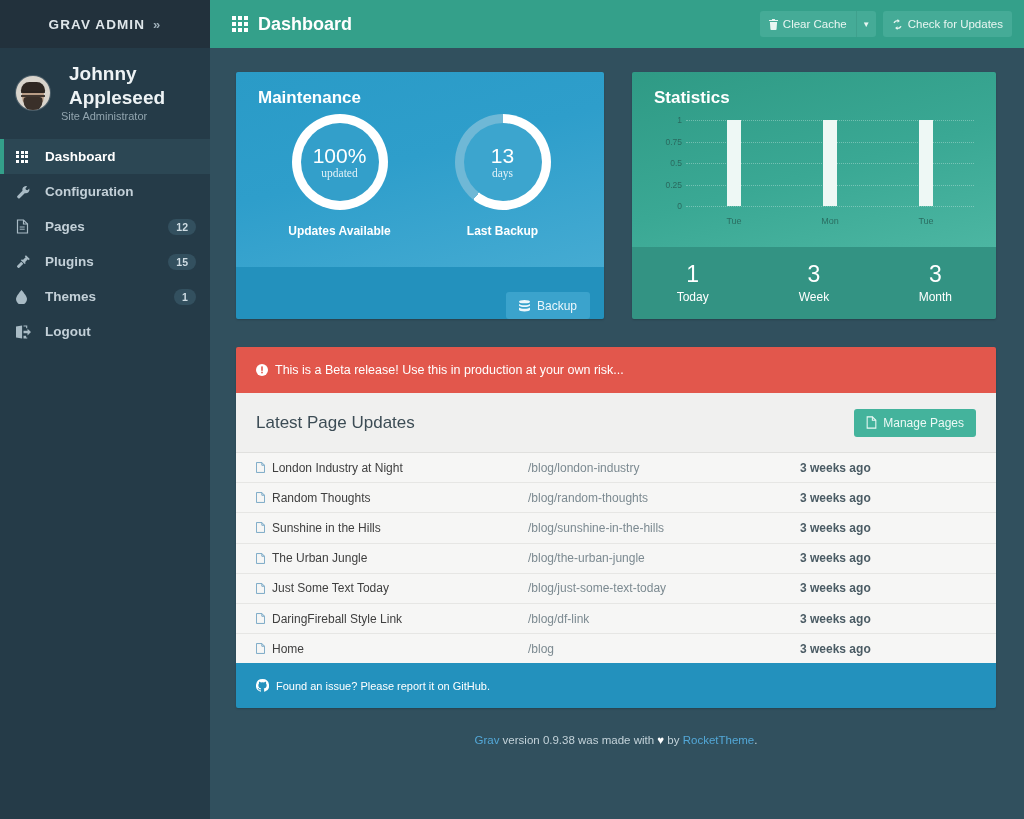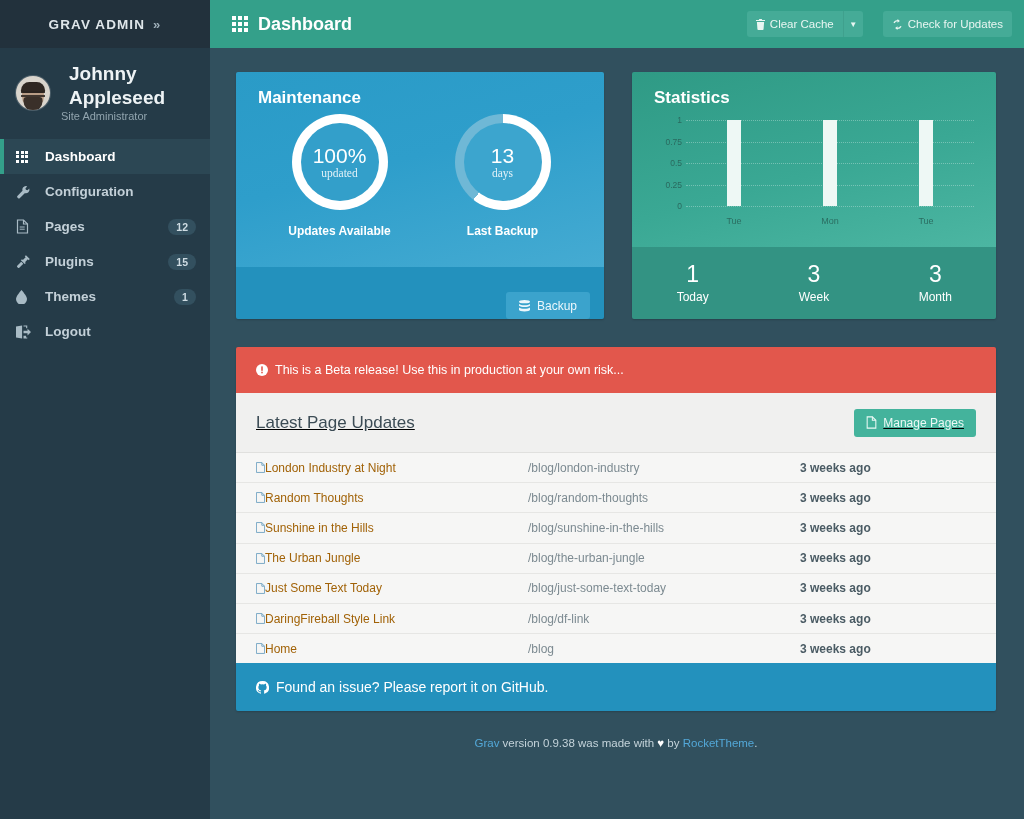--- a/index.html
+++ b/index.html
@@ -98,21 +98,21 @@
     height: 48px; flex: 0 0 48px; background: #34a08a;
     display: flex; align-items: center; padding: 0 12px 0 22px;
   }
   .topbar-title {
     display: flex; align-items: center; gap: 10px;
     color: #fff; font-size: 18px; font-weight: 700;
   }
   .topbar-grid { display: grid; grid-template-columns: repeat(3, 4px);
     grid-template-rows: repeat(3, 4px); gap: 2px; }
   .topbar-grid i { background: #fff; width: 4px; height: 4px; display: block; }
-  .topbar-actions { margin-left: auto; display: flex; align-items: center; gap: 20px; }
+  .topbar-actions { margin-left: auto; display: flex; align-items: center; gap: 7px; }
   .btn-group { display: flex; align-items: stretch; }
   .tbtn {
     background: #45ab97; color: #e9f6f2; border: none;
     height: 26px; padding: 0 9px; font-size: 11.5px;
     font-family: "Liberation Sans", sans-serif;
     display: flex; align-items: center; gap: 5px; cursor: pointer;
     border-radius: 3px;
   }
   .btn-group .tbtn:first-child { border-radius: 3px 0 0 3px; }
   .tcaret {
@@ -202,42 +202,42 @@
 
   
   .card { margin-top: 28px; border-radius: 2px; overflow: hidden;
           box-shadow: 0 1px 2px rgba(0,0,0,.18); }
   .alert {
     background: #e2574c; color: #fff; font-size: 12.5px;
     padding: 16px 20px; display: flex; align-items: center; gap: 7px;
   }
   .upd-head {
     background: #f0f0ef; padding: 5px 20px;
-    height: 59px; display: flex; align-items: center; text-decoration: underline;
+    height: 59px; display: flex; align-items: center;
   }
   .upd-title { color: #3c4c55; font-size: 17px; font-weight: 400; }
   .manage-btn {
     margin-left: auto; background: #44b39c; color: #ecf9f5; border: none;
     border-radius: 3px; height: 28px; padding: 0 12px; font-size: 12px;
     cursor: pointer; font-family: "Liberation Sans", sans-serif;
     display: flex; align-items: center; gap: 6px;
   }
   .upd-list { background: #f6f6f5; }
   .upd-row {
     display: flex; align-items: center; height: 30.2px;
     padding: 0 20px; border-top: 1px solid #e6e6e4;
     font-size: 12px;
   }
   .upd-row:first-child { border-top: 1px solid #e0e0de; }
-  .upd-name { flex: 0 0 272px; display: flex; align-items: center; 
-              color: #a16207; cursor: pointer; }
+  .upd-name { flex: 0 0 272px; display: flex; align-items: center; gap: 7px;
+              color: #404040; cursor: pointer; }
   .upd-url { flex: 0 0 272px; color: #7c8a91; }
   .upd-time { color: #4a5b64; font-weight: 700; }
   .card-foot {
-    background: #2391bd; color: #fff; font-size: 14px;
+    background: #2391bd; color: #fff; font-size: 11px;
     padding: 16px 20px; display: flex; align-items: center; gap: 7px;
   }
   .credit {
     text-align: center; color: #c4d3da; font-size: 11.5px;
     padding: 26px 0 0 0;
   }
   .credit a { color: #53a8d8; text-decoration: none; cursor: pointer; }
   .credit .heart { color: #fff; }
 
   svg { display: block; }

